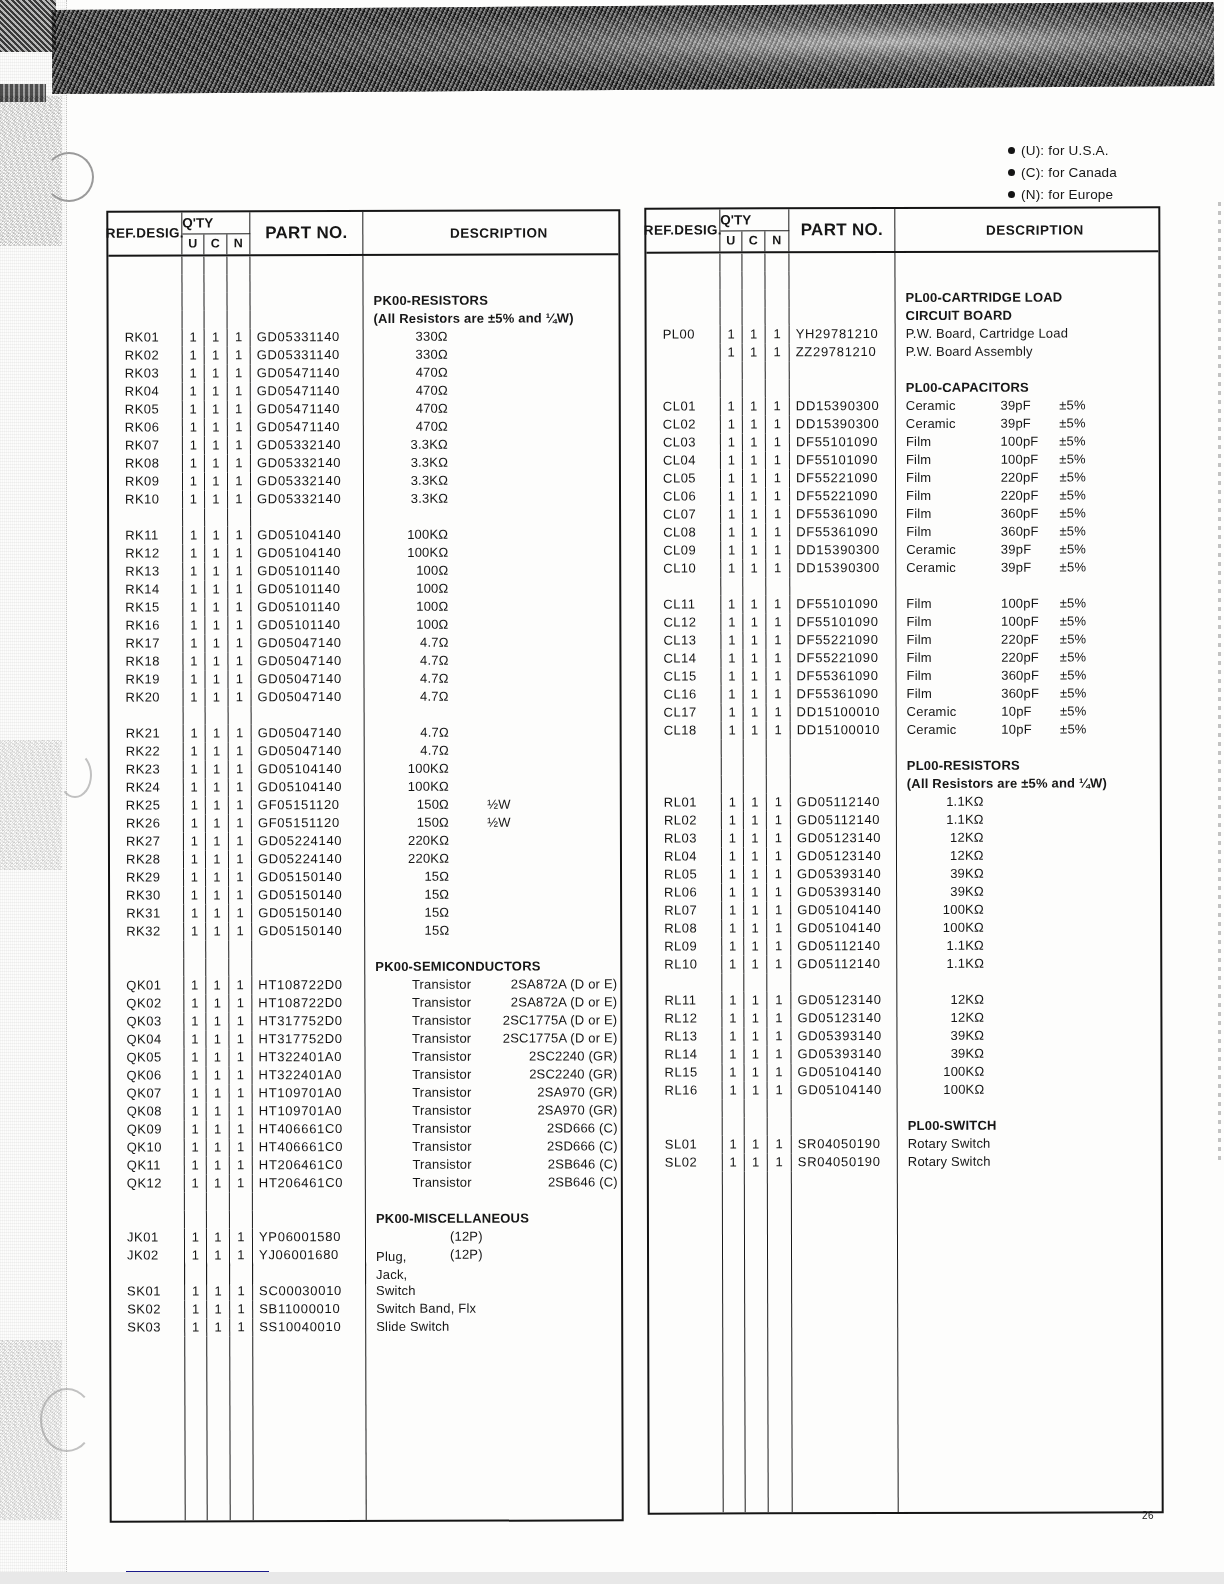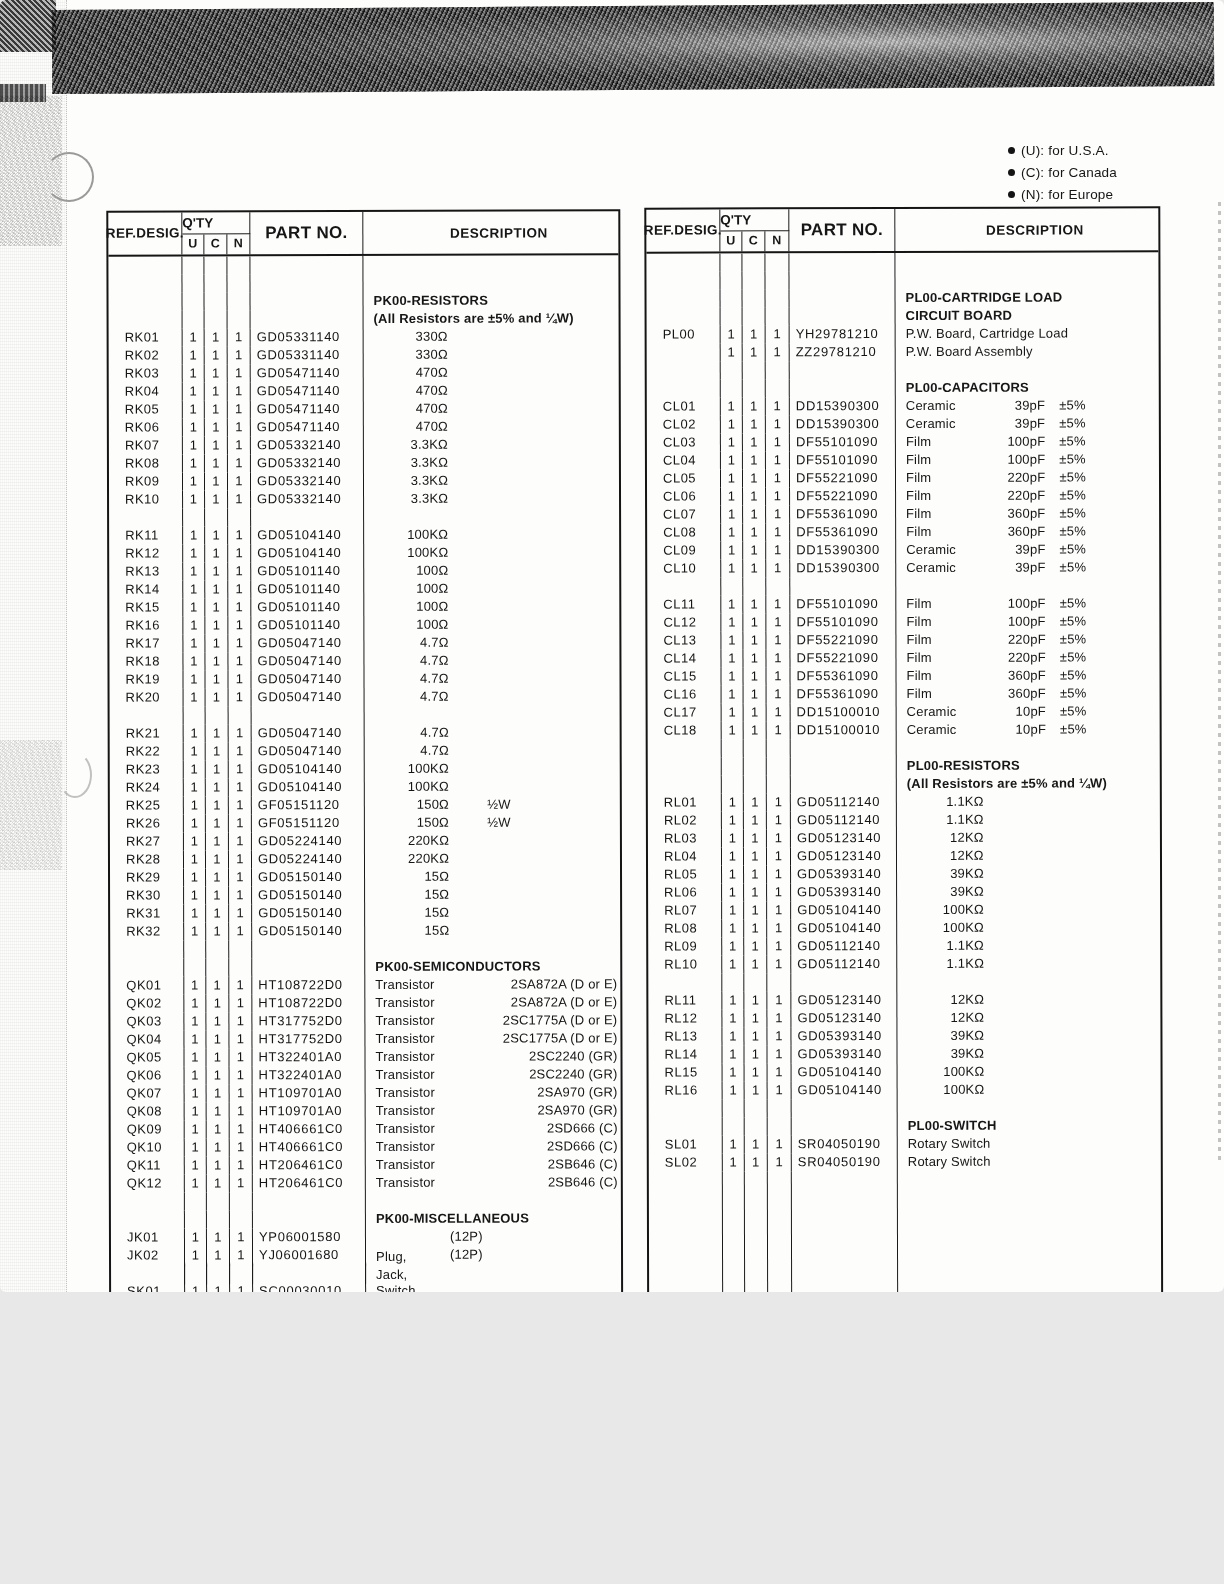--- a/index.html
+++ b/index.html
@@ -1,17 +1,17 @@
 <!DOCTYPE html>
 <html><head>
 <meta charset="utf-8">
 <style>
   html,body{margin:0;padding:0;background:#e8e8e8;}
-  .page{position:relative;width:1224px;height:1292px;background:#fdfdfc;overflow:hidden;
-        font-family:"Liberation Sans","DejaVu Sans",sans-serif;color:#161616;border-radius:6px;}
+  .page{position:relative;width:1224px;height:1572px;background:#fdfdfc;overflow:hidden;
+        font-family:"Liberation Sans","DejaVu Sans",sans-serif;color:#161616;}
 
   
   .halftone-band{position:absolute;left:52px;top:6px;width:1162px;height:84px;
     background:
       radial-gradient(ellipse at 72% 45%, rgba(255,255,255,.55) 0%, rgba(255,255,255,.18) 28%, rgba(255,255,255,0) 55%),
       repeating-linear-gradient(115deg, rgba(15,15,15,.9) 0 1px, rgba(130,130,130,.55) 1px 3px, rgba(45,45,45,.85) 3px 4px),
       repeating-linear-gradient(25deg, #4a4a4a 0 2px, #8a8a8a 2px 4px);
     transform:rotate(-0.4deg);}
   .corner-patch{position:absolute;left:0;top:0;width:56px;height:52px;
     background:repeating-linear-gradient(45deg, rgba(10,10,10,.8) 0 2px, rgba(90,90,90,.4) 2px 4px);}
@@ -65,30 +65,30 @@
   .trow{display:grid;grid-template-columns:var(--cols);height:18px;flex:0 0 18px;
         font-size:13px;line-height:18px;letter-spacing:.2px;}
   .t-fill{flex:1 1 auto;height:auto;}
   .c-ref{padding-left:16px;border-right:1.5px solid #1b1b1b;letter-spacing:.5px;}
   .c-u,.c-c,.c-n{text-align:center;border-right:1.5px solid #1b1b1b;}
   .c-part{padding-left:6px;border-right:1.5px solid #1b1b1b;letter-spacing:.7px;white-space:nowrap;}
   .c-desc{display:flex;white-space:nowrap;}
   .sec-text{font-weight:700;padding-left:10px;letter-spacing:.2px;}
   .ds-val .d2{flex:0 0 33%;text-align:right;}
   .ds-val .d3{flex:1 1 auto;padding-left:15%;}
-  .ds-semi .d1{flex:0 0 41%;padding-left:10px;}
+  .ds-semi .d1{flex:0 0 41%;padding-left:24px;text-align:center;}
   .ds-semi .d2{flex:1 1 auto;text-align:right;padding-right:3px;}
   .ds-cap .d1{flex:0 0 36%;padding-left:10px;}
-  .ds-cap .d2{flex:0 0 17%;text-align:right;}
+  .ds-cap .d2{flex:0 0 17%;}
   .ds-cap .d3{flex:1 1 auto;padding-left:14px;}
   .ds-misc .d1{flex:0 0 29%;padding-left:10px;margin-top:20px;}
   .ds-misc .d2{flex:1 1 auto;}
   .ds-text .d1{flex:1 1 auto;padding-left:10px;}
 
-  .page-number{position:absolute;left:1142px;top:1510px;font-size:12px;font-weight:700;letter-spacing:.5px;}
+  .page-number{position:absolute;left:1142px;top:1510px;font-size:10px;font-weight:400;letter-spacing:.5px;}
   .ink-underline{position:absolute;left:126px;top:1571px;width:143px;height:3px;background:#1b1b8a;}
 </style>
 </head>
 <body>
 
 <div class="page">
 
   <div class="halftone-band"></div>
   <div class="corner-patch"></div>
   <div class="corner-smudge"></div>

